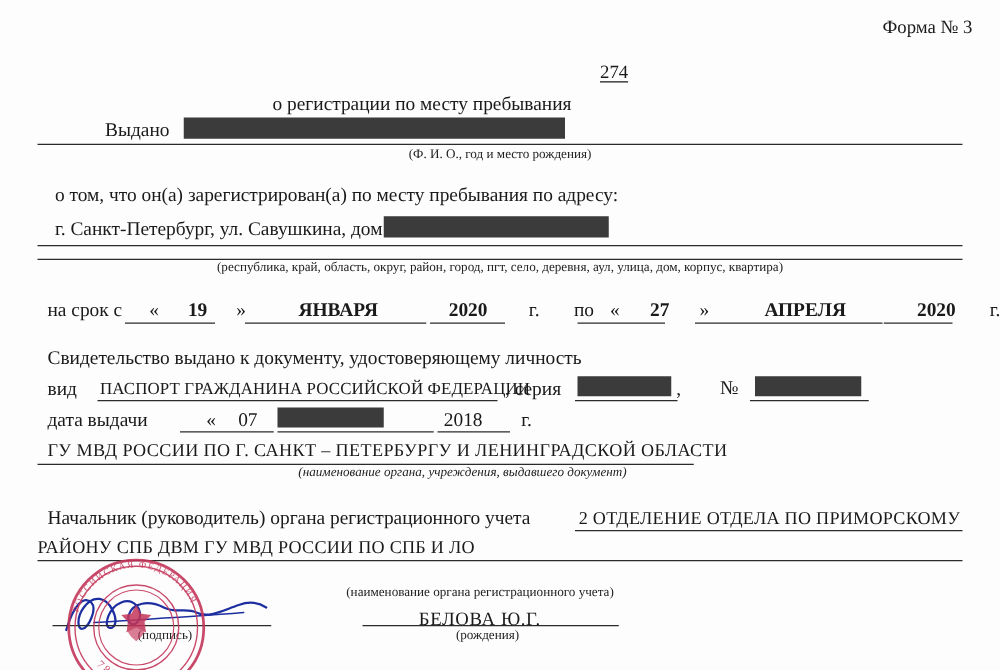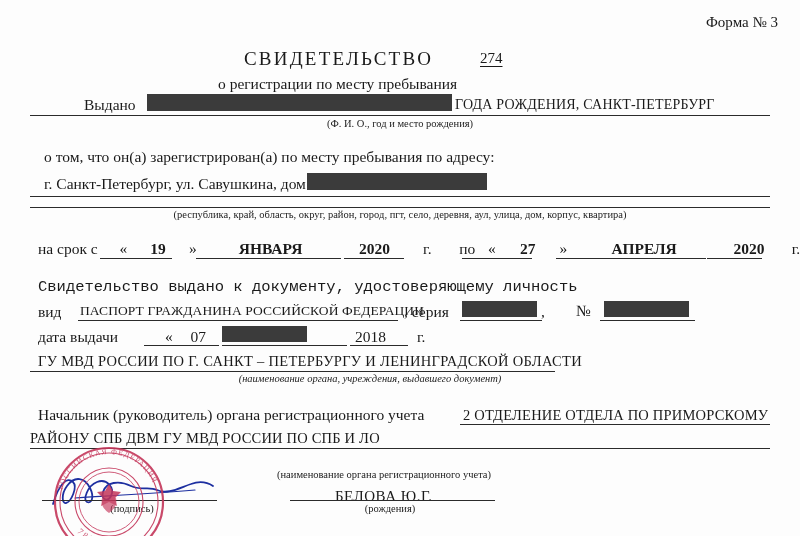--- a/index.html
+++ b/index.html
@@ -93,21 +93,21 @@
   .row-srok .u { display:inline-block; text-align:center; }
   .bold { font-weight: 700; }
   .rule3a { top: 258px; left: 100px; width: 72px; }
   .rule3b { top: 258px; left: 196px; width: 145px; }
   .rule3c { top: 258px; left: 344px; width: 60px; }
   .rule3d { top: 258px; left: 462px; width: 70px; }
   .rule3e { top: 258px; left: 556px; width: 150px; }
   .rule3f { top: 258px; left: 707px; width: 55px; }
 
   
-  .txt-doc1 { top: 278px; left: 38px; font-size: 15.5px; font-family: Liberation Mono, monospace; }
+  .txt-doc1 { top: 278px; left: 38px; font-size: 15.5px; }
   .txt-vid { top: 303px; left: 38px; font-size: 15.5px; }
   .txt-passport { top: 303px; left: 80px; font-size: 13.5px; letter-spacing: .1px; }
   .txt-seriya { top: 303px; left: 404px; font-size: 15.5px; }
   .redact-seriya { top: 301px; left: 462px; width: 75px; height: 16px; background:#3b3b3b; }
   .txt-comma { top: 303px; left: 541px; font-size: 15.5px; }
   .txt-nomer { top: 302px; left: 576px; font-size: 15.5px; }
   .redact-nomer { top: 301px; left: 604px; width: 85px; height: 16px; background:#3b3b3b; }
   .rule-vid { top: 320px; left: 78px; width: 320px; }
   .rule-ser { top: 320px; left: 460px; width: 82px; }
   .rule-nom { top: 320px; left: 600px; width: 95px; }
@@ -157,27 +157,25 @@
     overflow: hidden;
     pointer-events: none;
   }
 </style>
 </head>
 <body>
 
 <div class="page">
 
   <div class="abs form-no">Форма № 3</div>
-  <div class="abs title-main">СВИДЕТЕЛЬСТВО</div>
   <div class="abs title-number">274</div>
   <div class="abs title-sub">о регистрации по месту пребывания</div>
 
   <div class="abs lbl-vydano">Выдано</div>
   <div class="abs redact-name"></div>
-  <div class="abs txt-birth">ГОДА РОЖДЕНИЯ, САНКТ-ПЕТЕРБУРГ</div>
   <div class="rule rule1"></div>
   <div class="abs txt-otom">о том, что он(а) зарегистрирован(а) по месту пребывания по адресу:</div>
 
   <div class="abs caption cap1">(Ф. И. О., год и место рождения)</div>
   <div class="abs txt-addr">г. Санкт-Петербург, ул. Савушкина, дом</div>
   <div class="abs redact-addr"></div>
   <div class="rule rule2"></div>
   <div class="rule rule2b"></div>
   <div class="abs caption cap2">(республика, край, область, округ, район, город, пгт, село, деревня, аул, улица, дом, корпус, квартира)</div>
 

